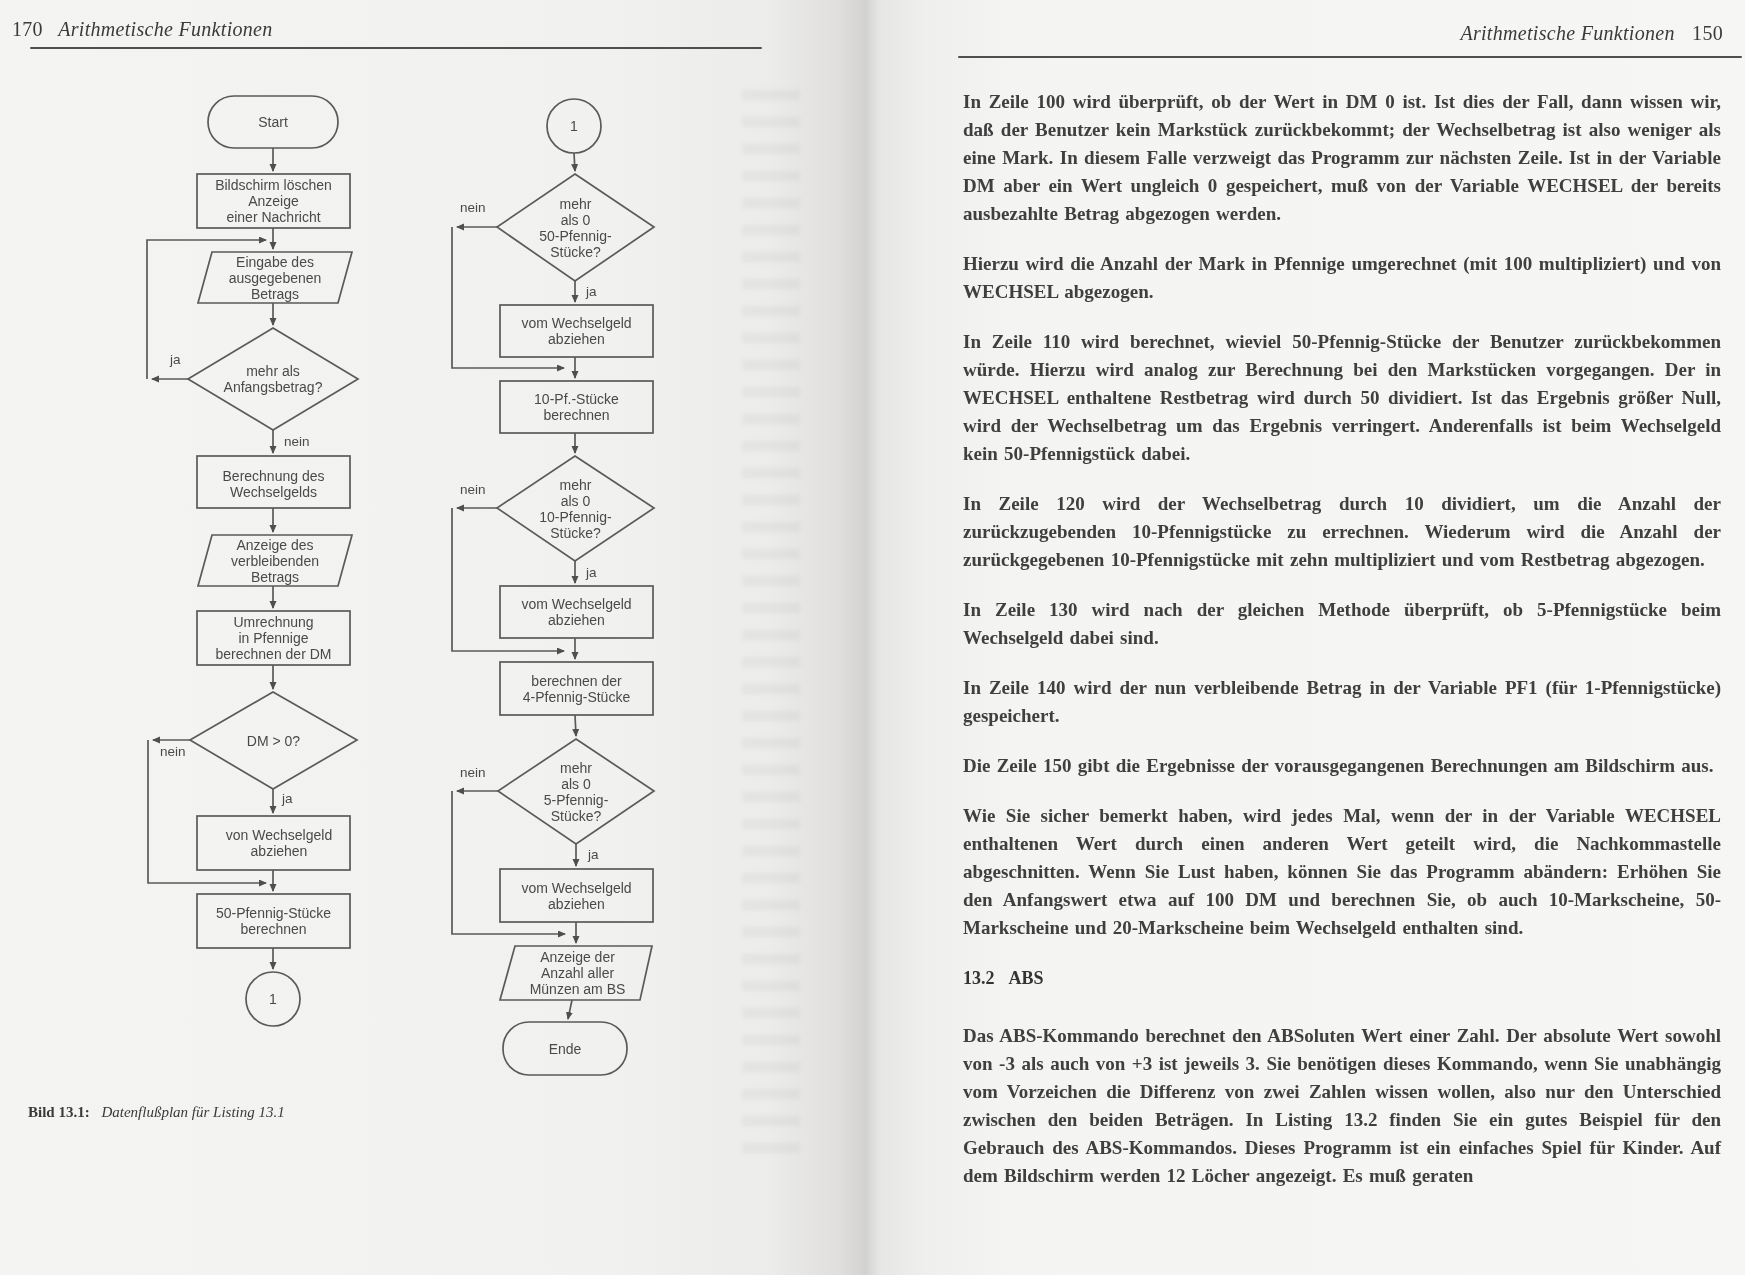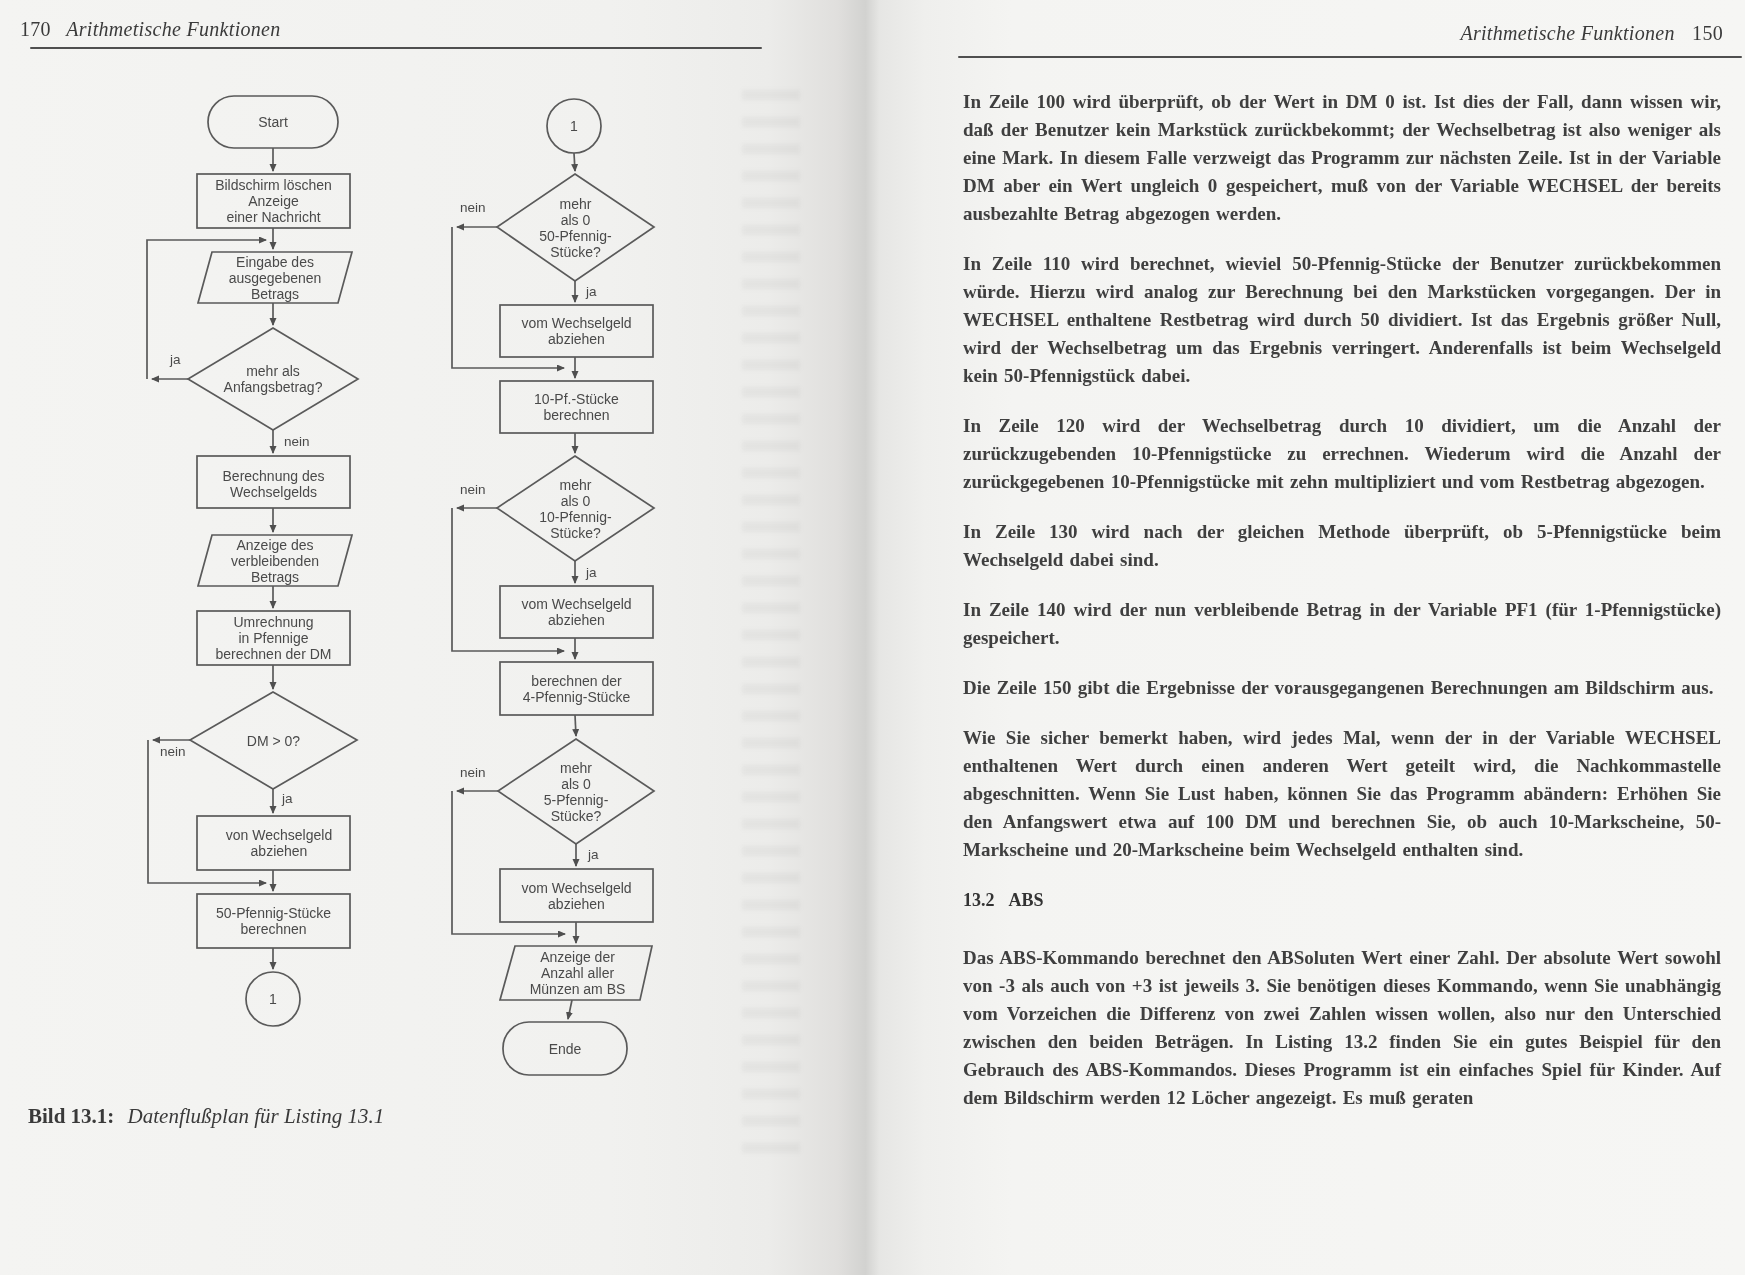--- a/index.html
+++ b/index.html
@@ -14,42 +14,42 @@
   .hdr .num{font-style:normal;}
   .hdr .title{font-style:italic;}
   .rule{position:absolute;height:2px;background:#4f4f4f;border-radius:1px;}
   
   .fc-svg{position:absolute;left:0;top:0;}
   .fcl{position:absolute;display:flex;align-items:center;justify-content:center;
     text-align:center;white-space:pre-line;
     font-family:"Liberation Sans", sans-serif;font-size:14px;line-height:16px;color:#4a4a4a;}
   .fcs{position:absolute;font-family:"Liberation Sans", sans-serif;font-size:13.5px;color:#4a4a4a;}
   
-  .caption{position:absolute;left:28px;top:1104px;font-size:21px;color:#3a3a3a;}
+  .caption{position:absolute;left:28px;top:1104px;font-size:15px;color:#3a3a3a;}
   .caption b{font-weight:bold;}
   .caption i{font-style:italic;}
   
   .body-col{position:absolute;left:963px;top:88px;width:758px;
     font-size:19px;line-height:28px;text-align:justify;color:#3f3f3f;word-spacing:1.5px;}
   .body-col p{margin:0 0 22px 0;font-weight:bold;}
   .sec-head{margin:12px 0 30px 0;font-size:18px;font-weight:bold;color:#333;}
   .sec-head .sp{display:inline-block;width:14px;}
   
   .ghost{position:absolute;left:742px;top:90px;width:58px;height:1080px;
     background:repeating-linear-gradient(180deg, rgba(120,120,120,0.07) 0 10px, rgba(0,0,0,0) 10px 27px);
     filter:blur(2px);}
 </style>
 </head>
 <body>
 
 <div class="spread">
 
   <div class="ghost"></div>
 
-  <div class="hdr" style="left:20px;top:18px;">
+  <div class="hdr" style="left:12px;top:18px;">
     <span class="num">170</span>
     <span class="title" style="margin-left:10px;">Arithmetische Funktionen</span>
   </div>
   <div class="rule" style="left:30px;top:47px;width:732px;"></div>
 
   <svg class="fc-svg" width="870" height="1120" viewBox="0 0 870 1120">
     <defs>
       <marker id="arr" markerWidth="9" markerHeight="8" refX="7" refY="3.5" orient="auto" markerUnits="userSpaceOnUse">
         <path d="M0,0 L8,3.5 L0,7 Z" fill="#4f4f4f"></path>
       </marker>
@@ -182,20 +182,21 @@
   </div>
 
   <div class="hdr" style="left:955px;top:22px;width:768px;text-align:right;">
     <span class="title">Arithmetische Funktionen</span>
     <span class="num" style="margin-left:12px;">150</span>
   </div>
   <div class="rule" style="left:958px;top:56px;width:784px;"></div>
 
   <div class="body-col">
     <p>In Zeile 100 wird überprüft, ob der Wert in DM 0 ist. Ist dies der Fall, dann wissen wir, daß der Benutzer kein Markstück zurückbekommt; der Wechselbetrag ist also weniger als eine Mark. In diesem Falle verzweigt das Programm zur nächsten Zeile. Ist in der Variable DM aber ein Wert ungleich 0 gespeichert, muß von der Variable WECHSEL der bereits ausbezahlte Betrag abgezogen werden.</p>
+    <p>Hierzu wird die Anzahl der Mark in Pfennige umgerechnet (mit 100 multipliziert) und von WECHSEL abgezogen.</p>
     <p>In Zeile 110 wird berechnet, wieviel 50-Pfennig-Stücke der Benutzer zurückbekommen würde. Hierzu wird analog zur Berechnung bei den Markstücken vorgegangen. Der in WECHSEL enthaltene Restbetrag wird durch 50 dividiert. Ist das Ergebnis größer Null, wird der Wechselbetrag um das Ergebnis verringert. Anderenfalls ist beim Wechselgeld kein 50-Pfennigstück dabei.</p>
     <p>In Zeile 120 wird der Wechselbetrag durch 10 dividiert, um die Anzahl der zurückzugebenden 10-Pfennigstücke zu errechnen. Wiederum wird die Anzahl der zurückgegebenen 10-Pfennigstücke mit zehn multipliziert und vom Restbetrag abgezogen.</p>
     <p>In Zeile 130 wird nach der gleichen Methode überprüft, ob 5-Pfennigstücke beim Wechselgeld dabei sind.</p>
     <p>In Zeile 140 wird der nun verbleibende Betrag in der Variable PF1 (für 1-Pfennigstücke) gespeichert.</p>
     <p>Die Zeile 150 gibt die Ergebnisse der vorausgegangenen Berechnungen am Bildschirm aus.</p>
     <p>Wie Sie sicher bemerkt haben, wird jedes Mal, wenn der in der Variable WECHSEL enthaltenen Wert durch einen anderen Wert geteilt wird, die Nachkommastelle abgeschnitten. Wenn Sie Lust haben, können Sie das Programm abändern: Erhöhen Sie den Anfangswert etwa auf 100 DM und berechnen Sie, ob auch 10-Markscheine, 50-Markscheine und 20-Markscheine beim Wechselgeld enthalten sind.</p>
     <div class="sec-head">
       <span>13.2</span><span class="sp"></span><span>ABS</span>
     </div>
     <p>Das ABS-Kommando berechnet den ABSoluten Wert einer Zahl. Der absolute Wert sowohl von -3 als auch von +3 ist jeweils 3. Sie benötigen dieses Kommando, wenn Sie unabhängig vom Vorzeichen die Differenz von zwei Zahlen wissen wollen, also nur den Unterschied zwischen den beiden Beträgen. In Listing 13.2 finden Sie ein gutes Beispiel für den Gebrauch des ABS-Kommandos. Dieses Programm ist ein einfaches Spiel für Kinder. Auf dem Bildschirm werden 12 Löcher angezeigt. Es muß geraten</p>

